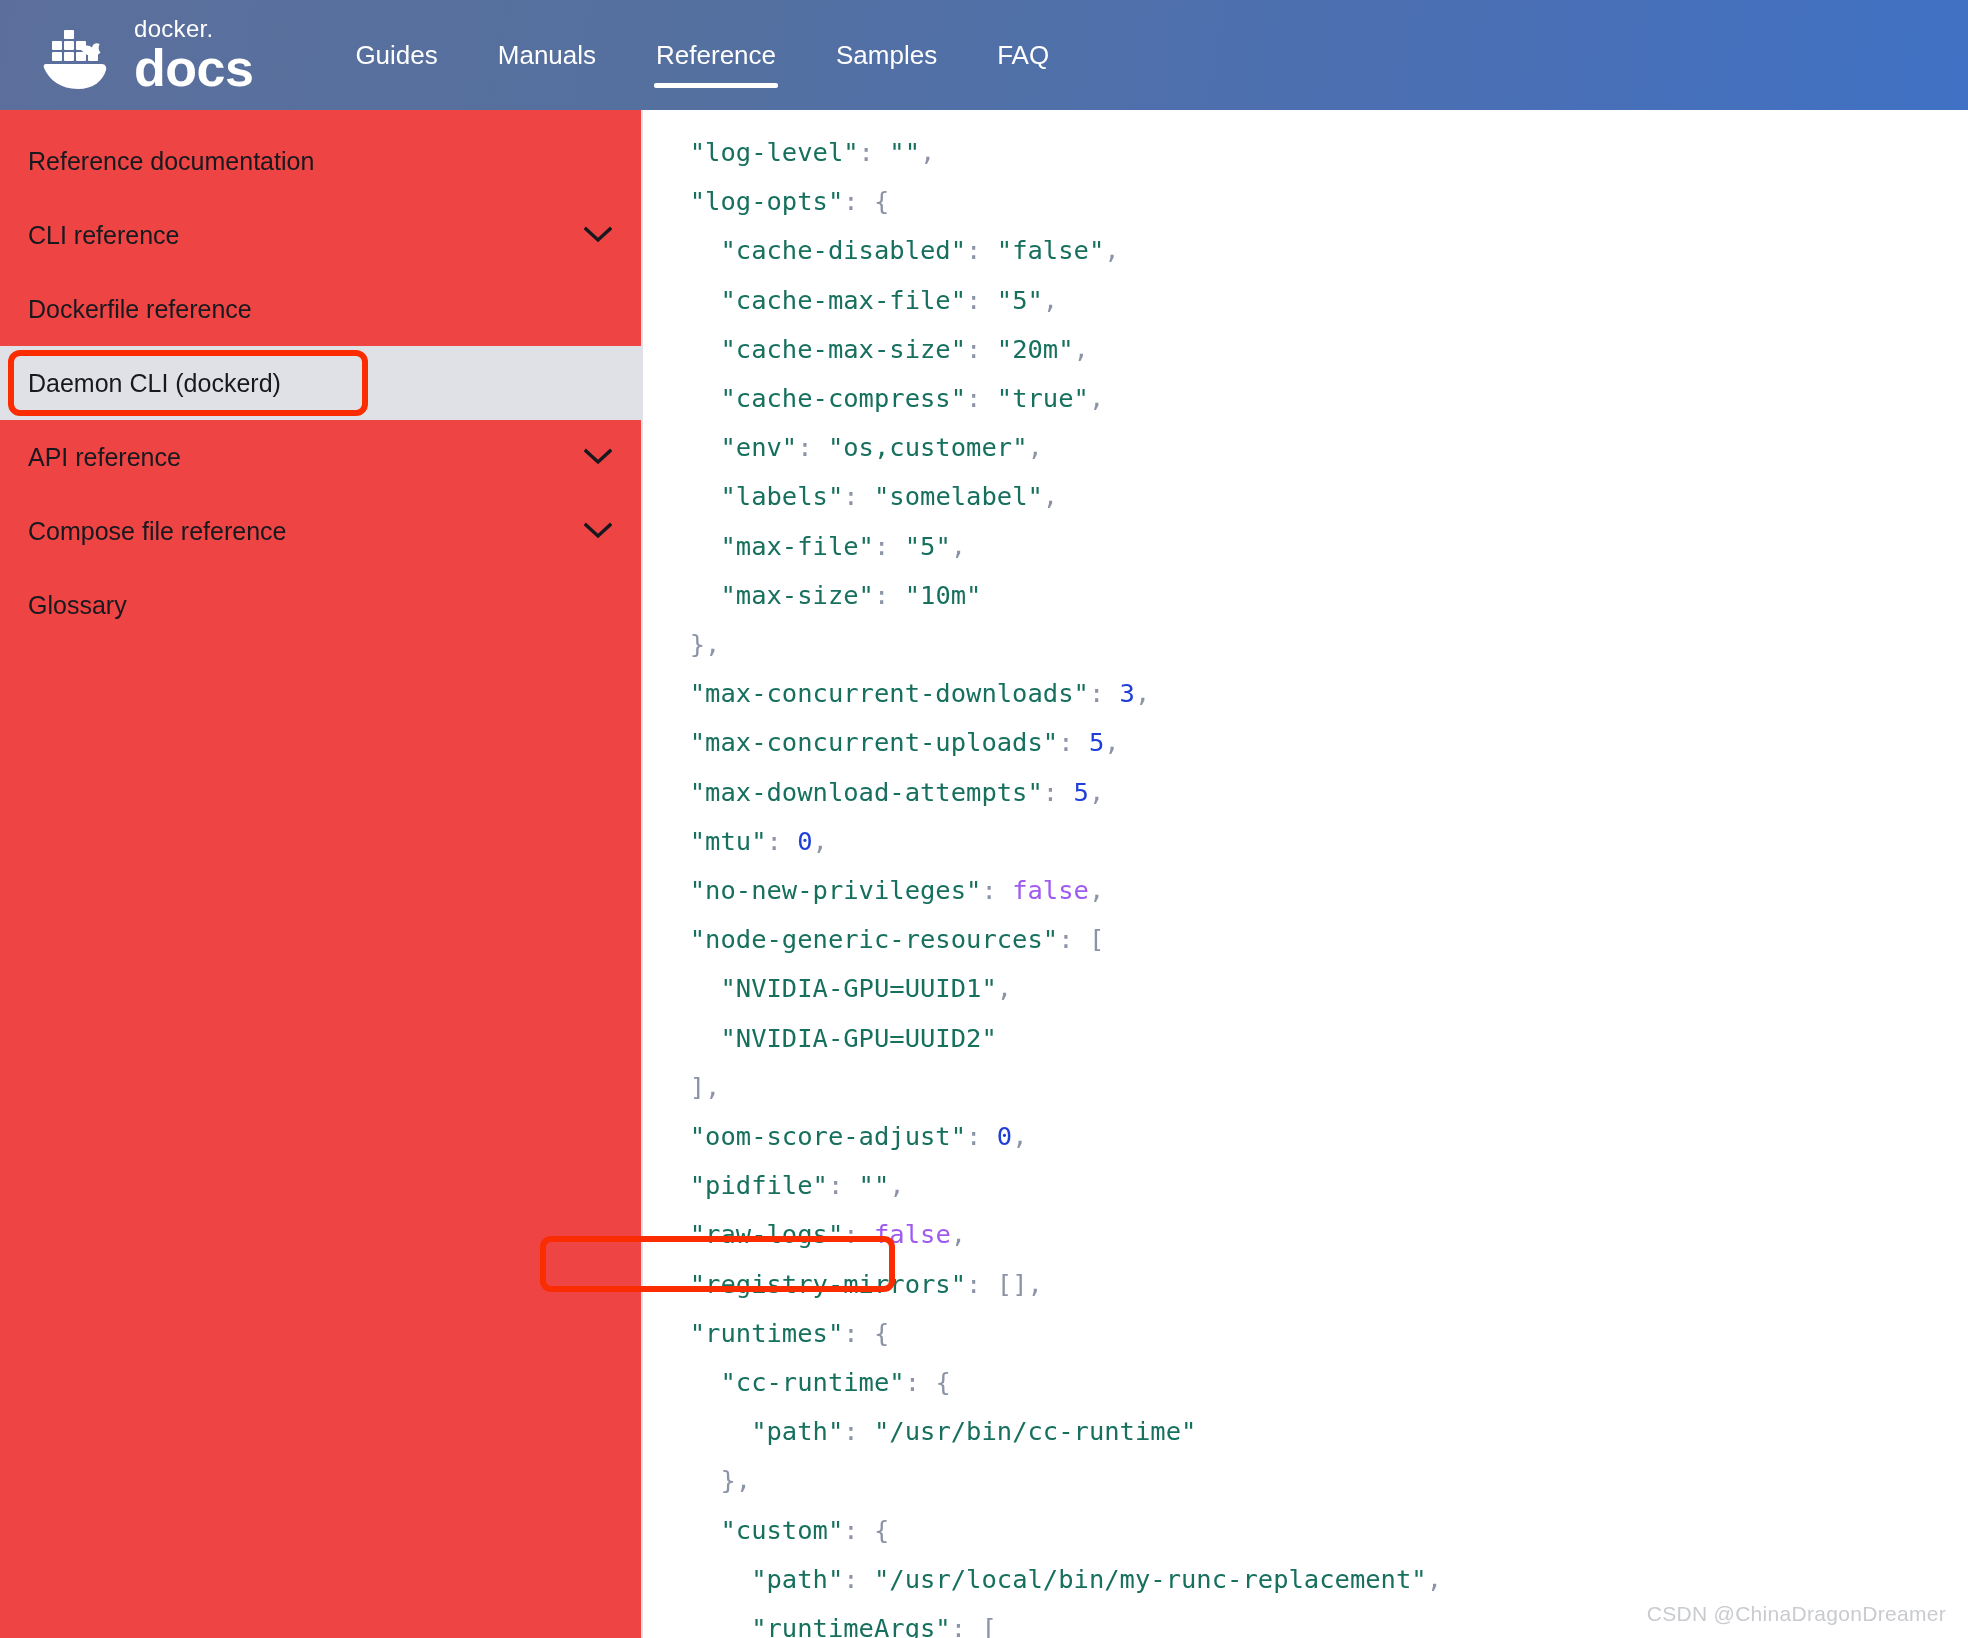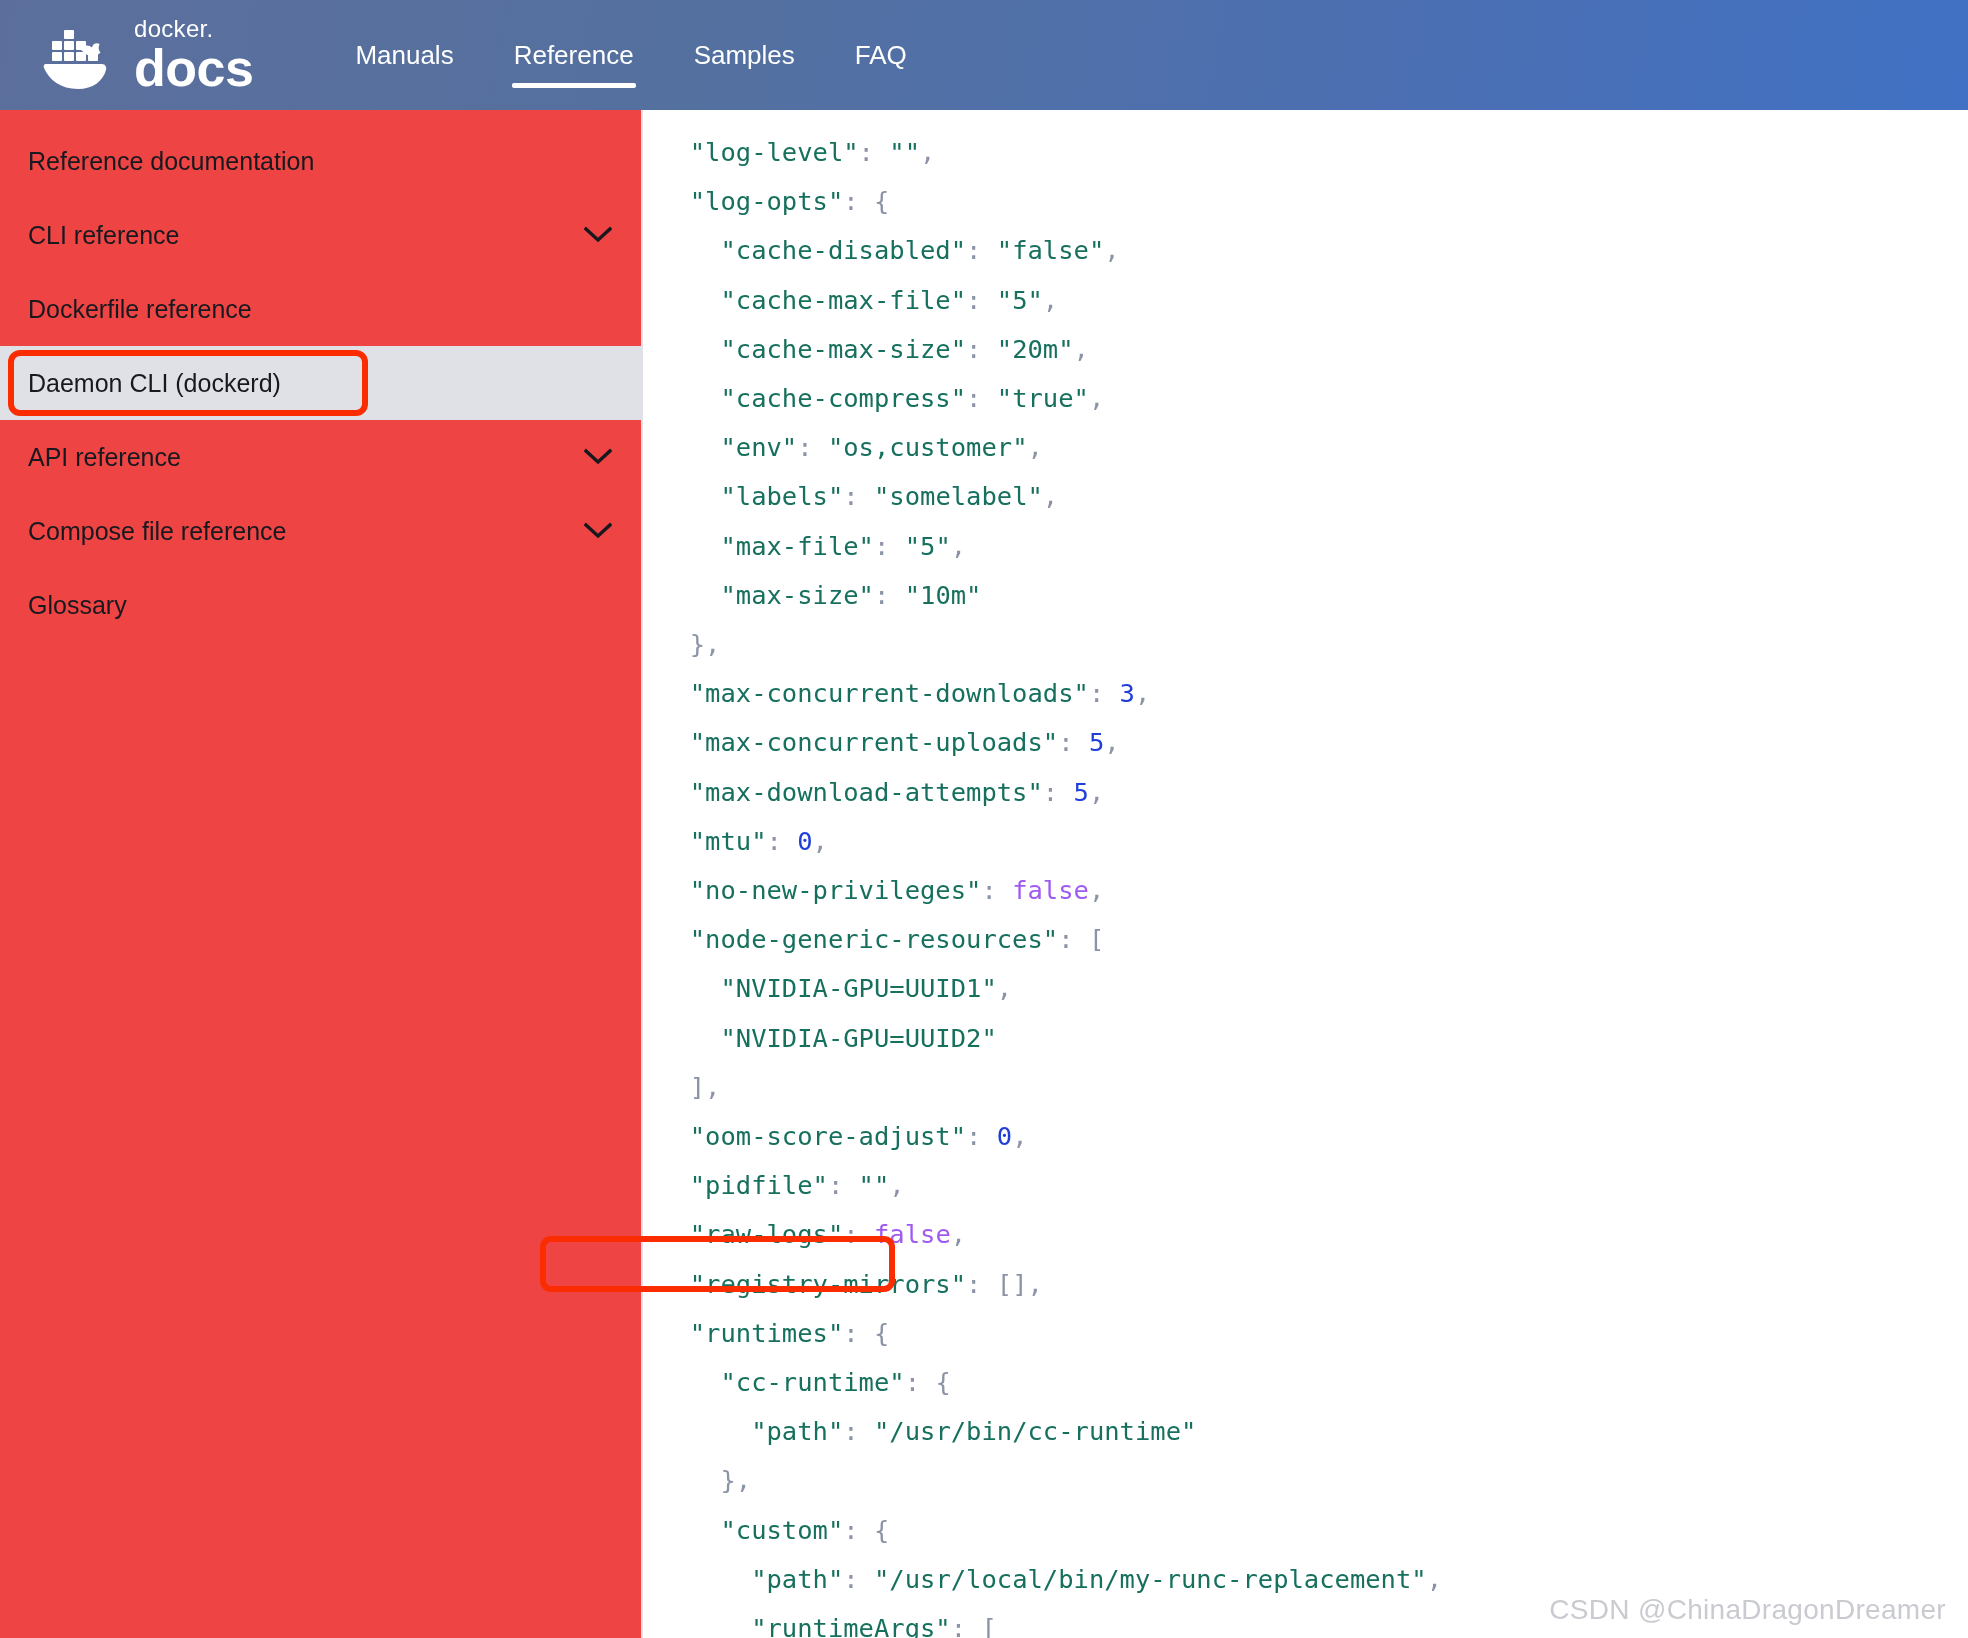--- a/index.html
+++ b/index.html
@@ -100,21 +100,21 @@
     position: absolute;
     left: 540px; top: 1236px;
     width: 355px; height: 56px;
     border: 6px solid #fb2c00;
     border-radius: 11px;
     pointer-events: none;
   }
 
   .watermark {
     position: absolute; right: 22px; bottom: 12px;
-    font-size: 28px; color: #c9cbd0;
+    font-size: 21px; color: #c9cbd0;
     font-family: "Liberation Sans", sans-serif;
     letter-spacing: .3px;
     white-space: nowrap;
   }
 </style>
 </head>
 <body>
 
 <div class="page">
 
@@ -137,20 +137,23 @@
         </svg>
       </span>
       <span class="wordmark">
         <span class="docker-word">docker.</span>
         <span class="docs-word">docs</span>
       </span>
     </div>
 
     <div class="navlinks">
       <div class="navitem">
+          <span>Guides</span>
+        </div>
+      <div class="navitem">
           <span>Manuals</span>
         </div>
       <div class="navitem active">
           <span>Reference</span>
         </div>
       <div class="navitem">
           <span>Samples</span>
         </div>
       <div class="navitem">
           <span>FAQ</span>

